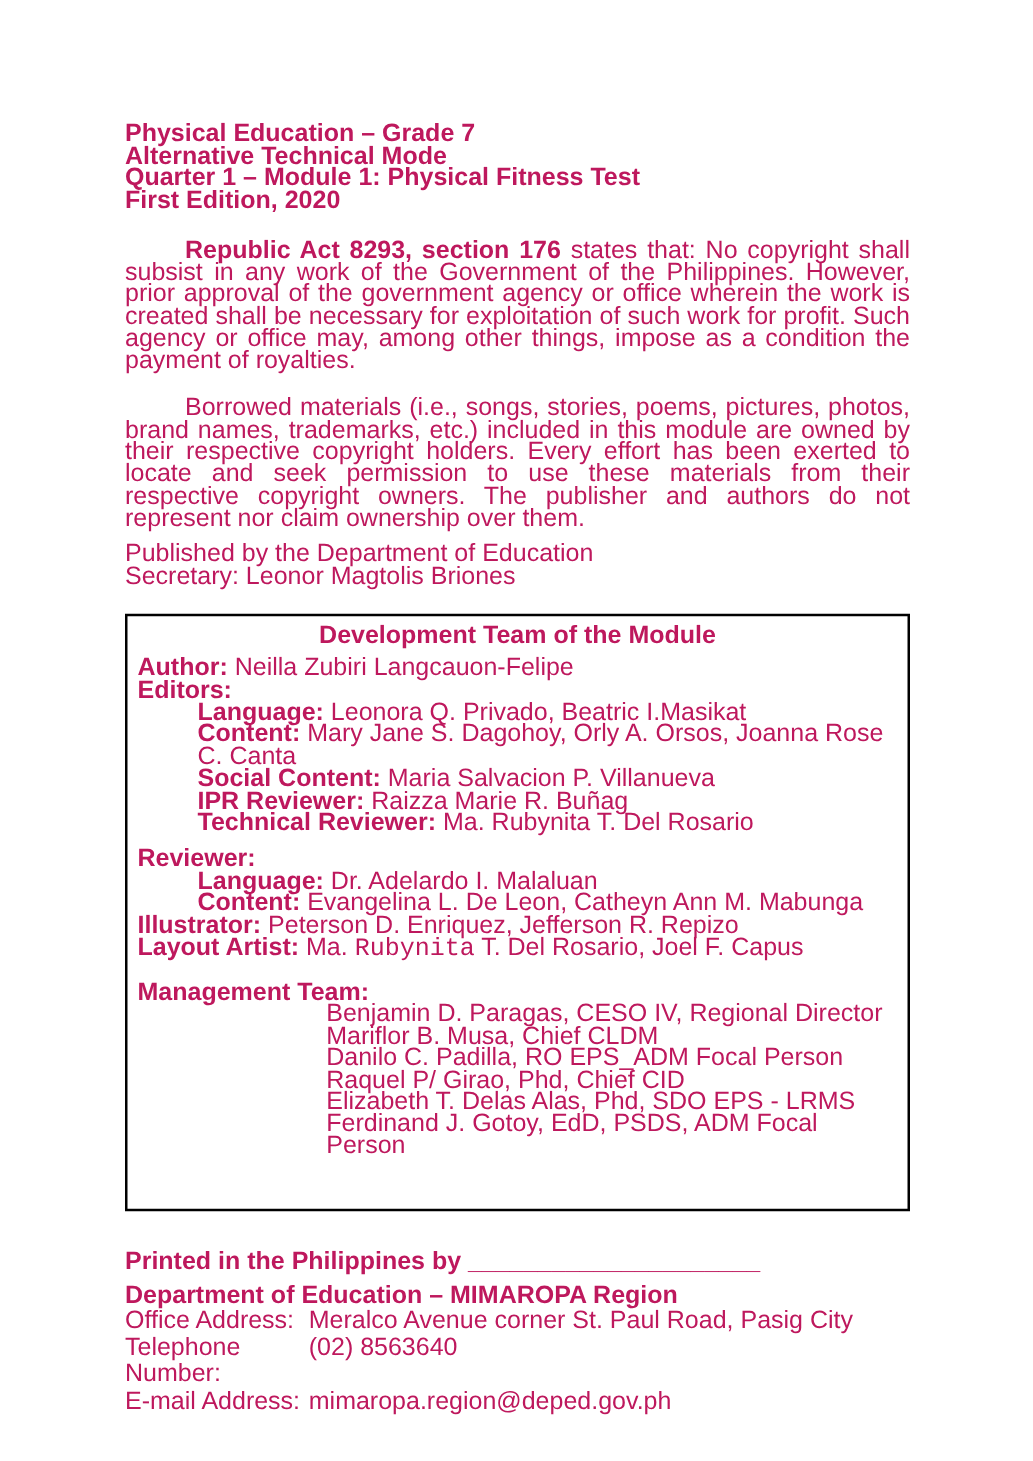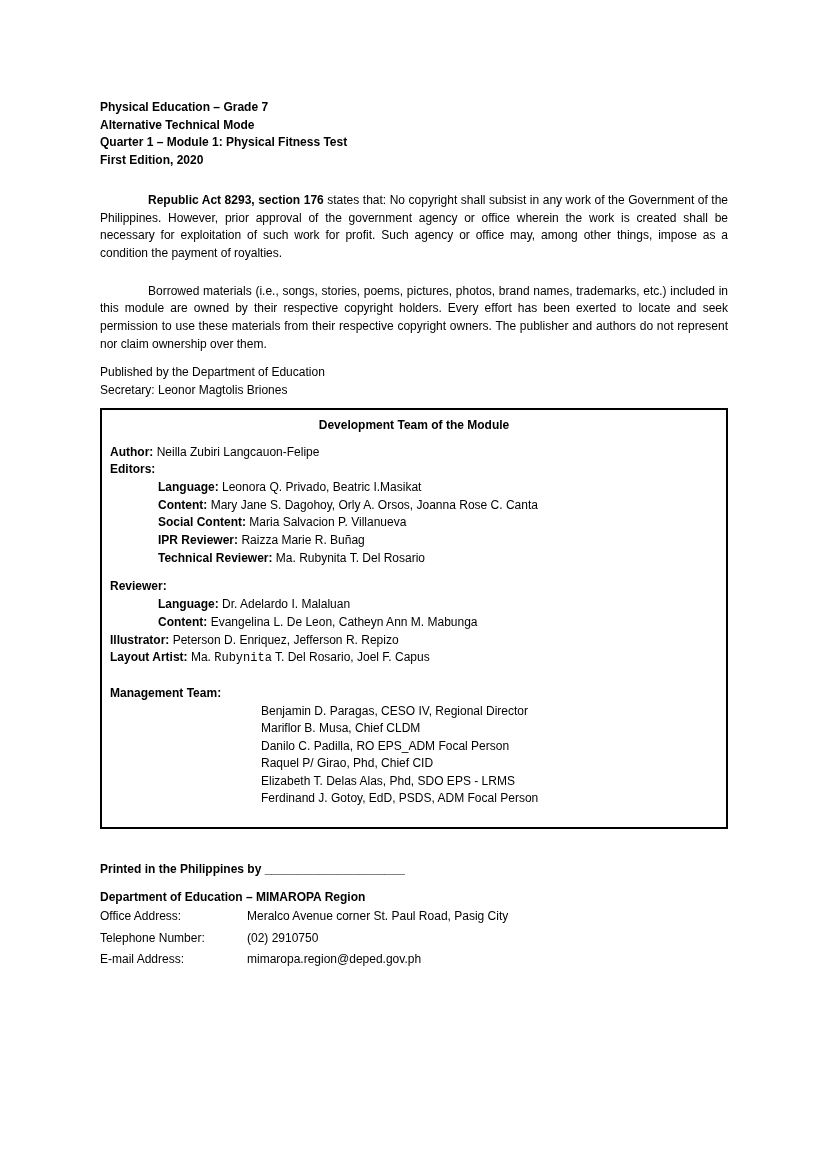--- a/index.html
+++ b/index.html
@@ -1,38 +1,38 @@
 <!DOCTYPE html>
 <html><head>
 <meta charset="utf-8">
 <style>
   html,body { margin:0; padding:0; background:#ffffff; }
   .page {
     position:relative;
     width:826px; height:1169px;
     background:#ffffff;
-    color:#000000;
+    color:#be185d;
     font-family:"Liberation Sans", sans-serif;
-    font-size:12px;
+    font-size:20px;
     line-height:17.7px;
     overflow:hidden;
   }
   .content { position:absolute; left:100px; top:99px; width:628px; }
   p, div { margin:0; padding:0; }
   .bold { font-weight:bold; }
   .serif { font-family:Liberation Mono, monospace; }
   .para { text-align:justify; text-indent:48px; }
   .para-ra { margin-top:22px; }
   .para-borrowed { margin-top:20px; }
   .published { margin-top:11px; }
   .dev-box {
-    margin-top:8px;
+    margin-top:20px;
     border:2px solid #000000;
     box-sizing:border-box;
-    height:421px;
+    height:478px;
     padding:7px 8px 0 8px;
   }
   .dev-box-title { text-align:center; font-weight:bold; margin-bottom:9px; }
   .sub-item { padding-left:48px; }
   .reviewer-label { margin-top:11px; }
   .mgmt-label { margin-top:17px; }
   .mgmt-item { padding-left:151px; line-height:17.5px; }
   .printed-line { margin-top:32px; font-weight:bold; }
   .org-line { margin-top:10px; font-weight:bold; }
   .footer-row { display:flex; line-height:21.5px; }
@@ -93,21 +93,21 @@
     <div class="printed-line"><span>Printed in the Philippines by </span><span>_____________________</span></div>
 
     <div class="org-line">Department of Education – MIMAROPA Region</div>
 
     <div class="footer-row">
       <div class="footer-label">Office Address:</div>
       <div>Meralco Avenue corner St. Paul Road, Pasig City</div>
     </div>
     <div class="footer-row">
       <div class="footer-label">Telephone Number:</div>
-      <div>(02) 2910750</div>
+      <div>(02) 8563640</div>
     </div>
     <div class="footer-row">
       <div class="footer-label">E-mail Address:</div>
       <div>mimaropa.region@deped.gov.ph</div>
     </div>
 
   </div>
 </div>
 
 </body></html>

